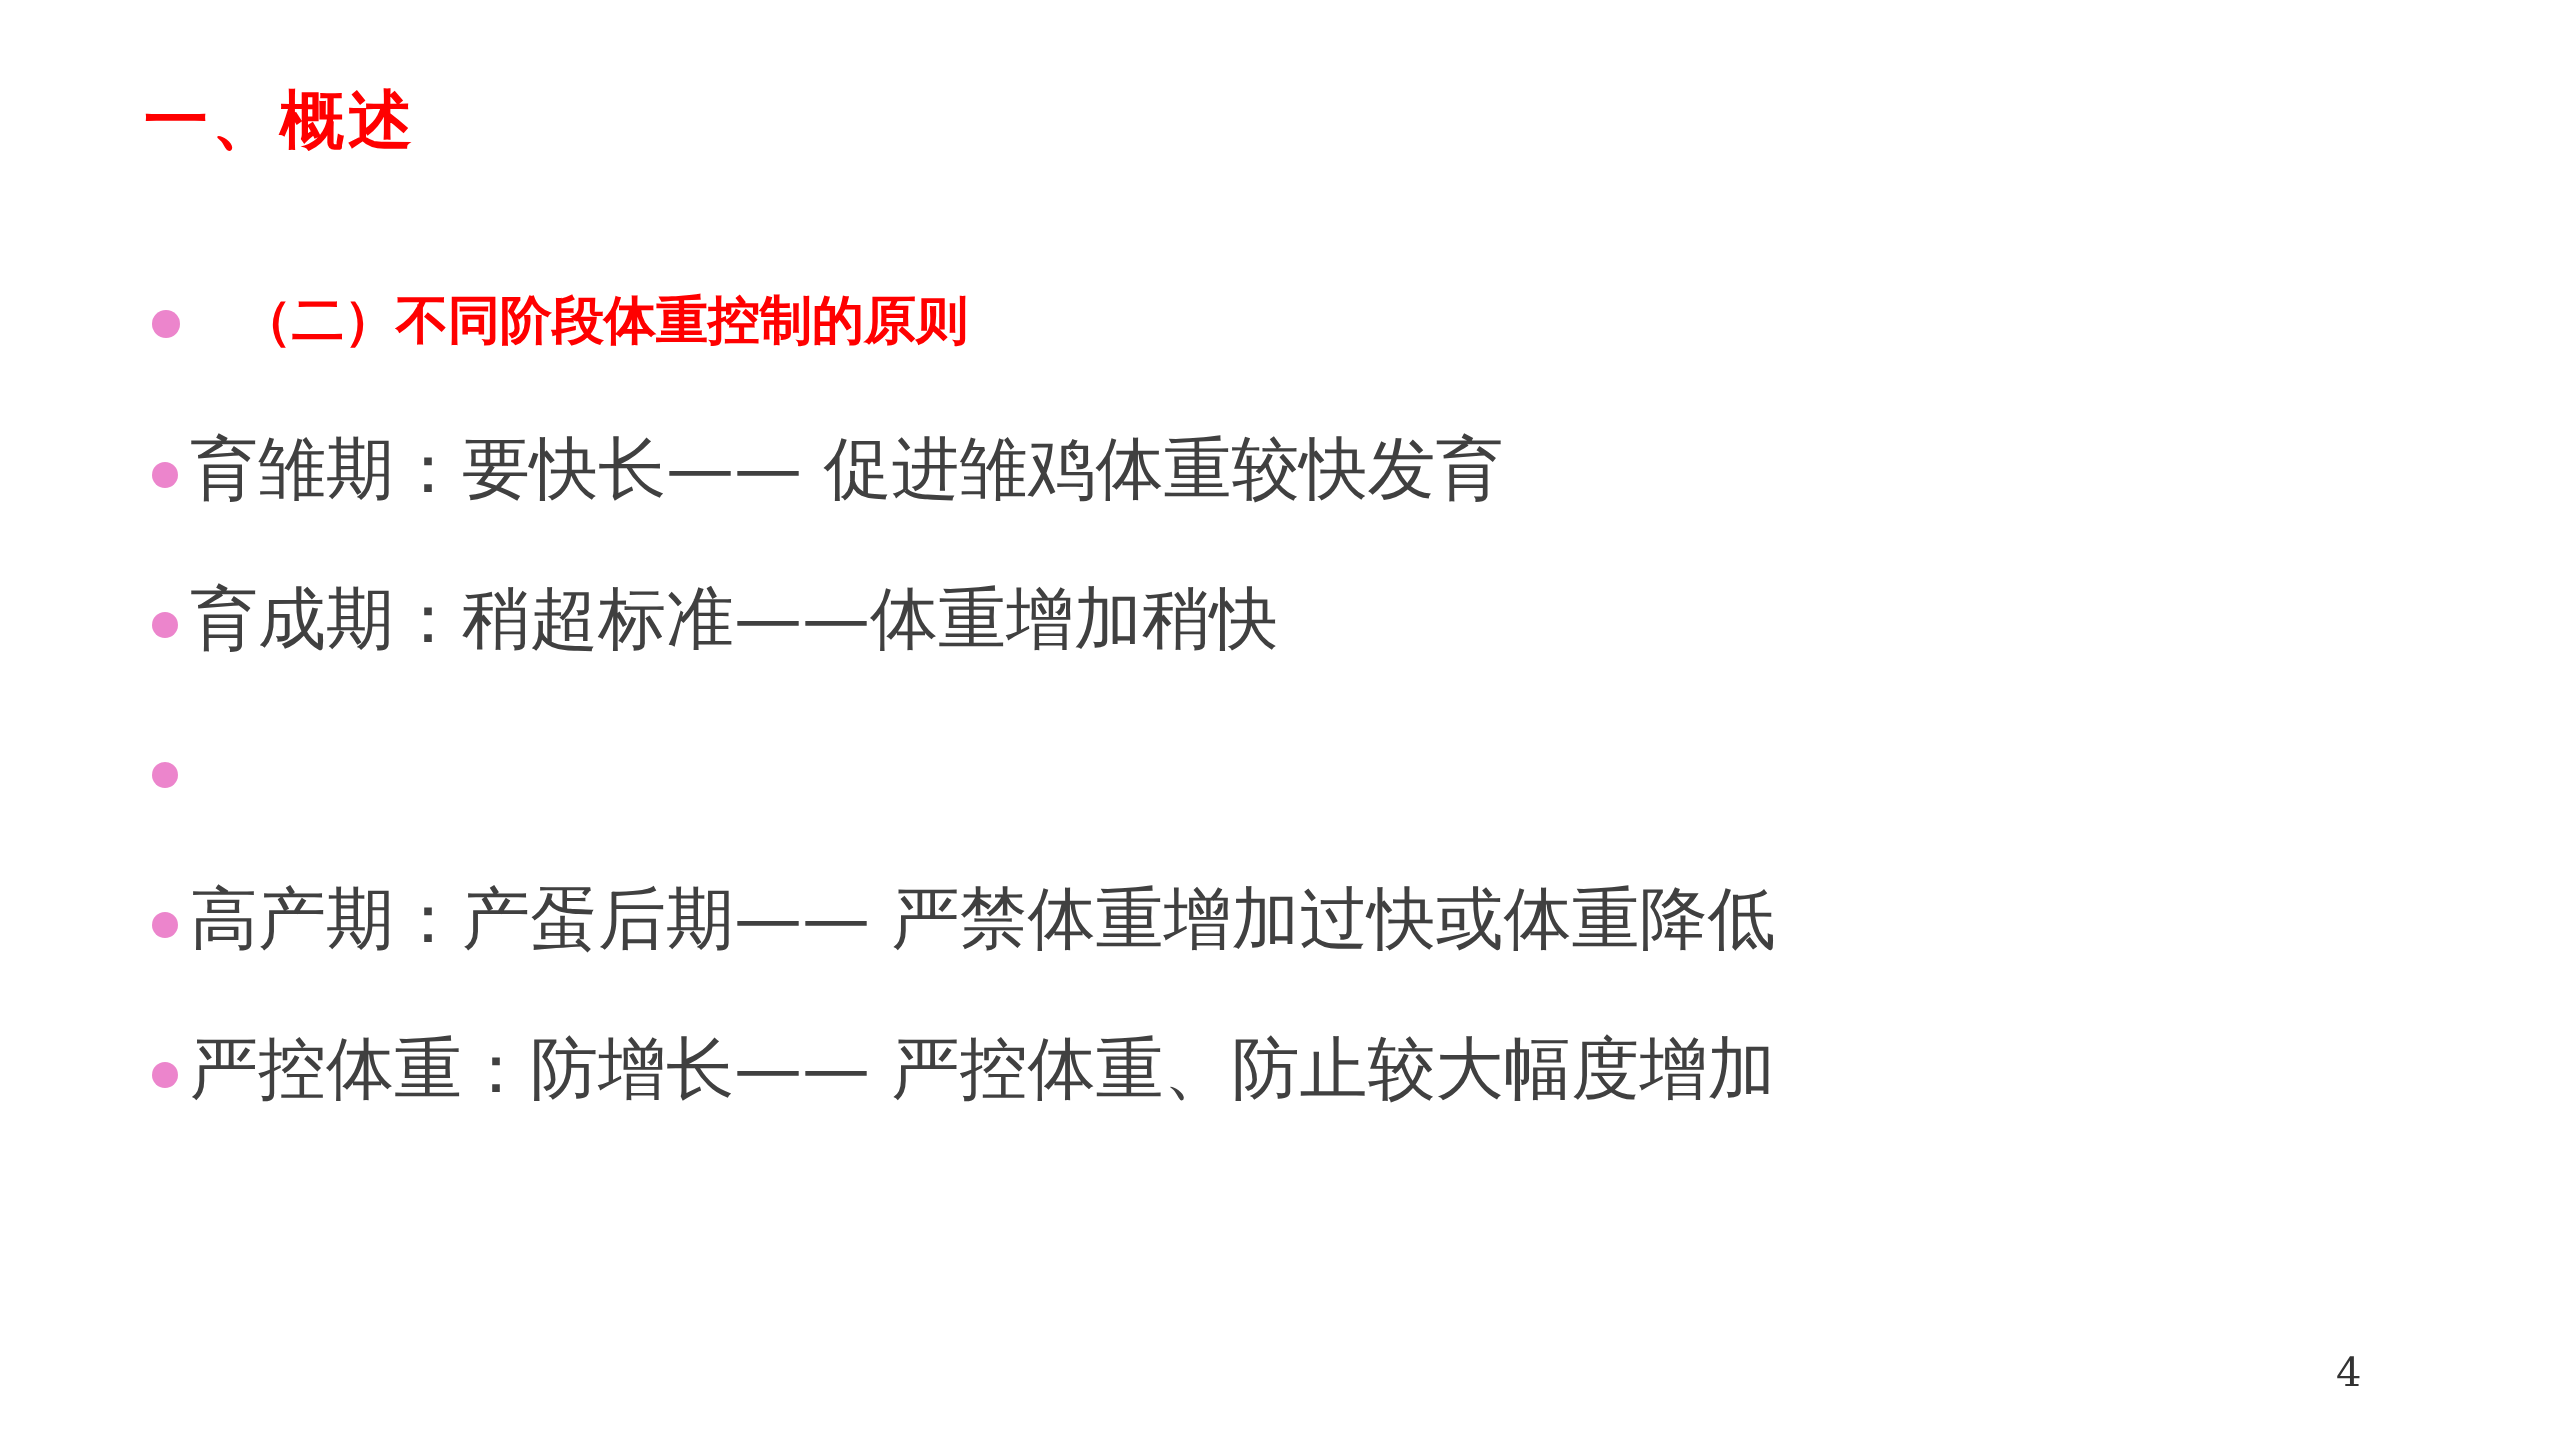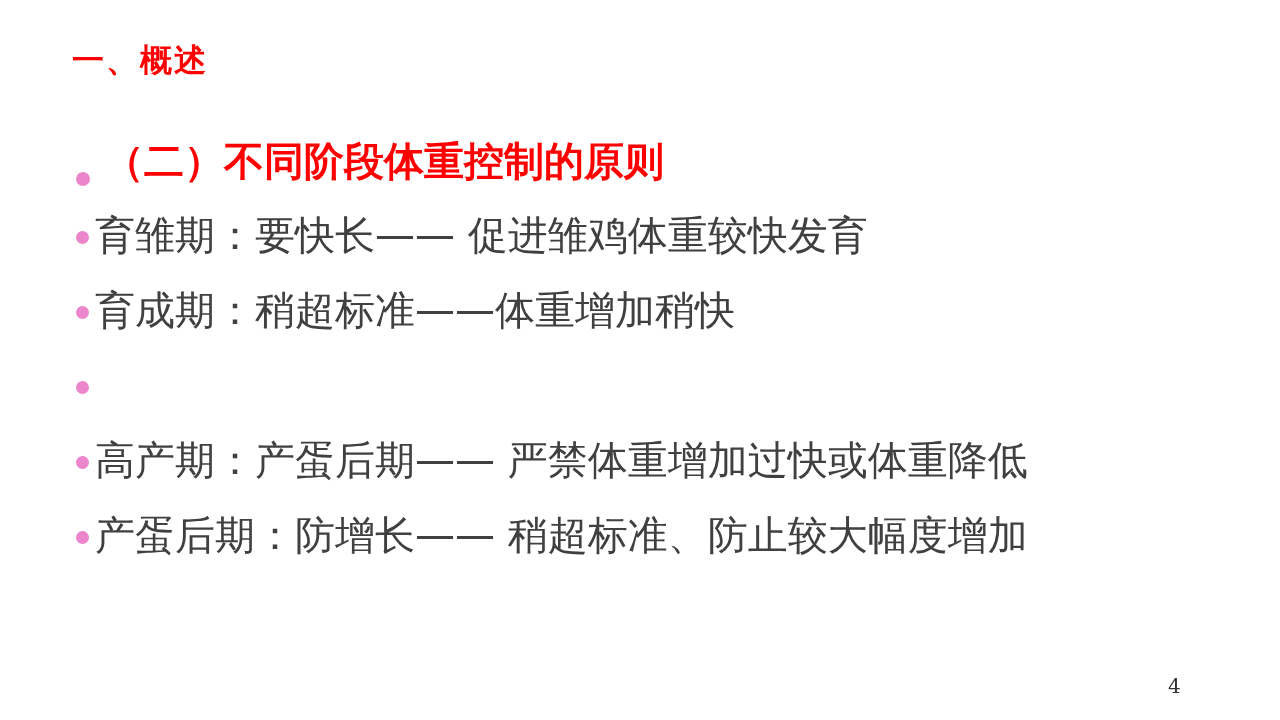--- a/index.html
+++ b/index.html
@@ -7,28 +7,28 @@
     width: 1280px; height: 720px; background: #ffffff; position: relative; overflow: hidden;
     font-family: "DejaVu Sans", "Liberation Sans", sans-serif;
   }
   .title {
     position: absolute; left: 72px; top: 28px;
     font-size: 32px; font-weight: bold; color: #ff0000; letter-spacing: 2px;
     line-height: 64px;
   }
   .subtitle {
     position: absolute; left: 76px; top: 136px;
-    display: flex; align-items: flex-end;
-    font-size: 40px; font-weight: bold; color: #ff0000; line-height: 50px;
+    display: flex; align-items: center;
+    font-size: 26px; font-weight: bold; color: #ff0000; line-height: 50px; gap: 16px;
   }
   .subtitle .dot { width: 14px; height: 14px; border-radius: 50%; background: #ec85cc; margin-right: 14px; margin-top: 2px; }
   .items { position: absolute; left: 76px; top: 210px; }
   .item {
     display: flex; align-items: center; height: 50px; margin-bottom: 25px;
-    font-size: 40px; color: #404040; line-height: 50px; white-space: nowrap;
+    font-size: 34px; color: #404040; line-height: 50px; white-space: nowrap;
   }
   .item .dot { width: 13px; height: 13px; border-radius: 50%; background: #ec85cc; margin-right: 6px; margin-top: 4px; flex: none; }
   .page-number {
     position: absolute; left: 1168px; top: 674px;
     font-family: "DejaVu Serif", "Liberation Serif", serif; font-size: 20px; color: #333;
   }
 </style>
 </head>
 <body>
 
@@ -50,17 +50,17 @@
   </div>
   <div class="item">
     <span class="dot"></span>
   </div>
   <div class="item">
     <span class="dot"></span>
     <span>高产期：产蛋后期—— 严禁体重增加过快或体重降低</span>
   </div>
   <div class="item">
     <span class="dot"></span>
-    <span>产蛋后期：防增长—— 稍超标准、防止较大幅度增加</span>
+    <span>严控体重：防增长—— 严控体重、防止较大幅度增加</span>
   </div>
 </div>
 
 <div class="page-number">4</div>
 
 </body></html>

